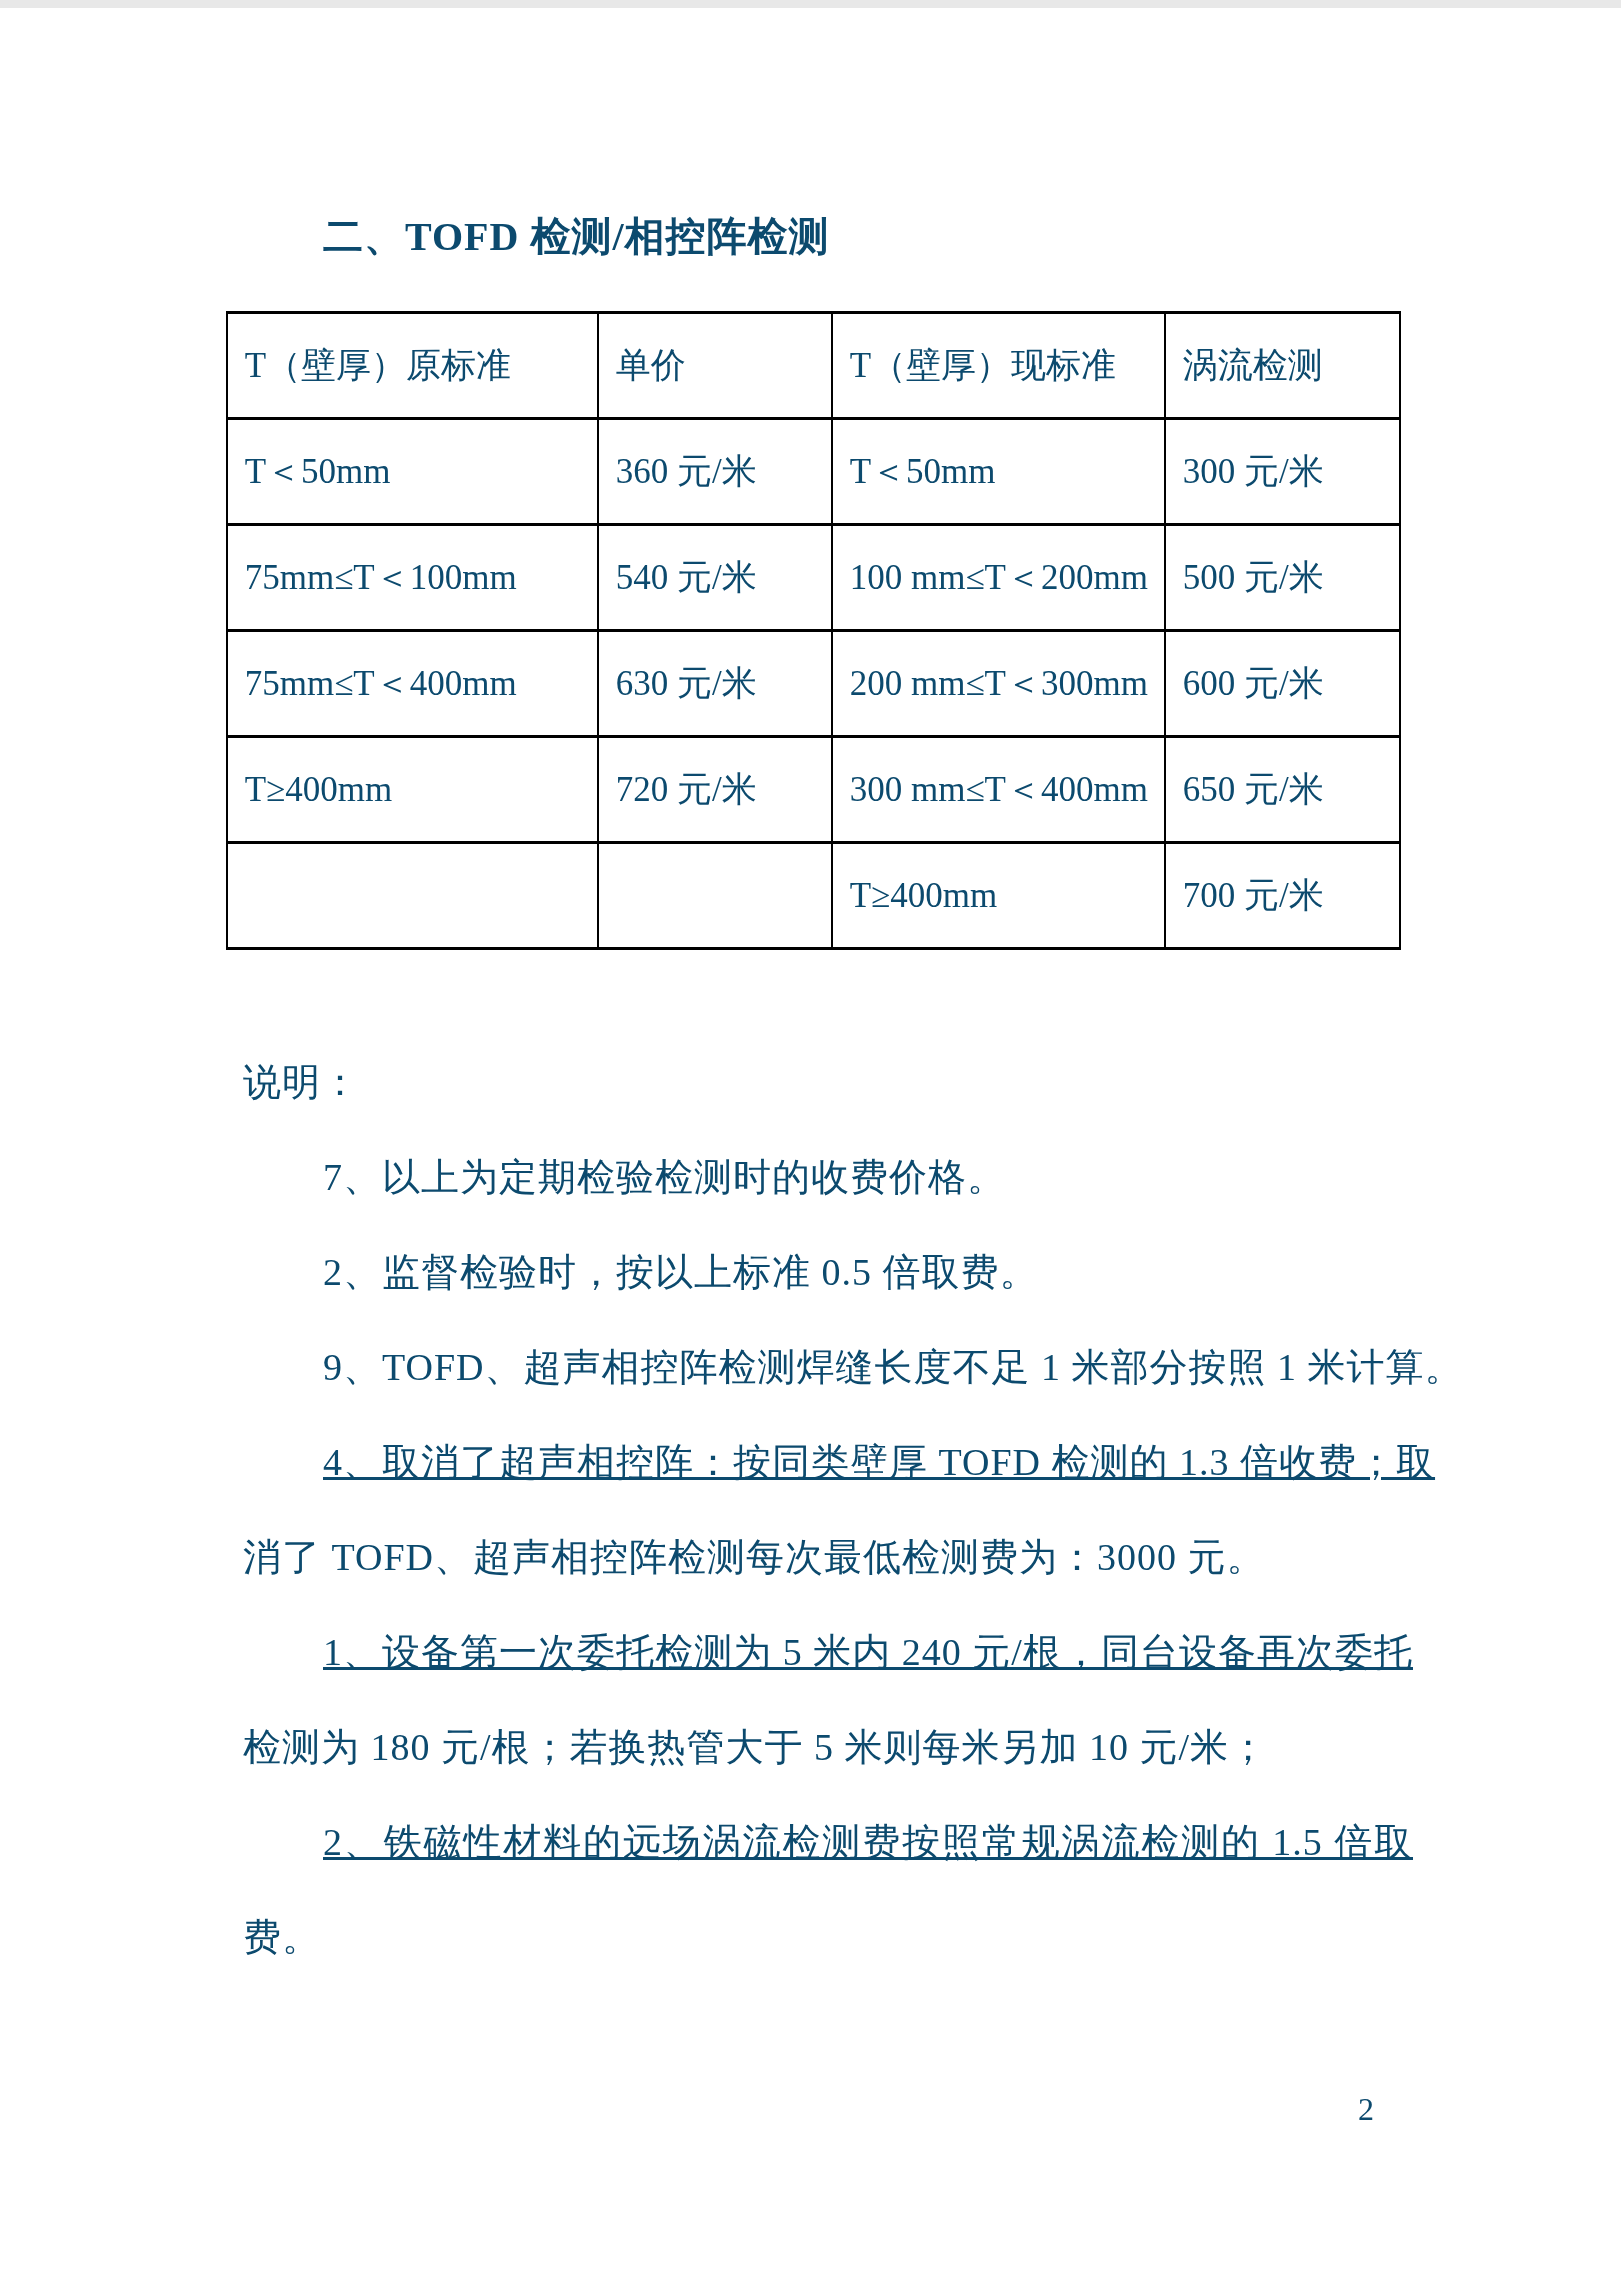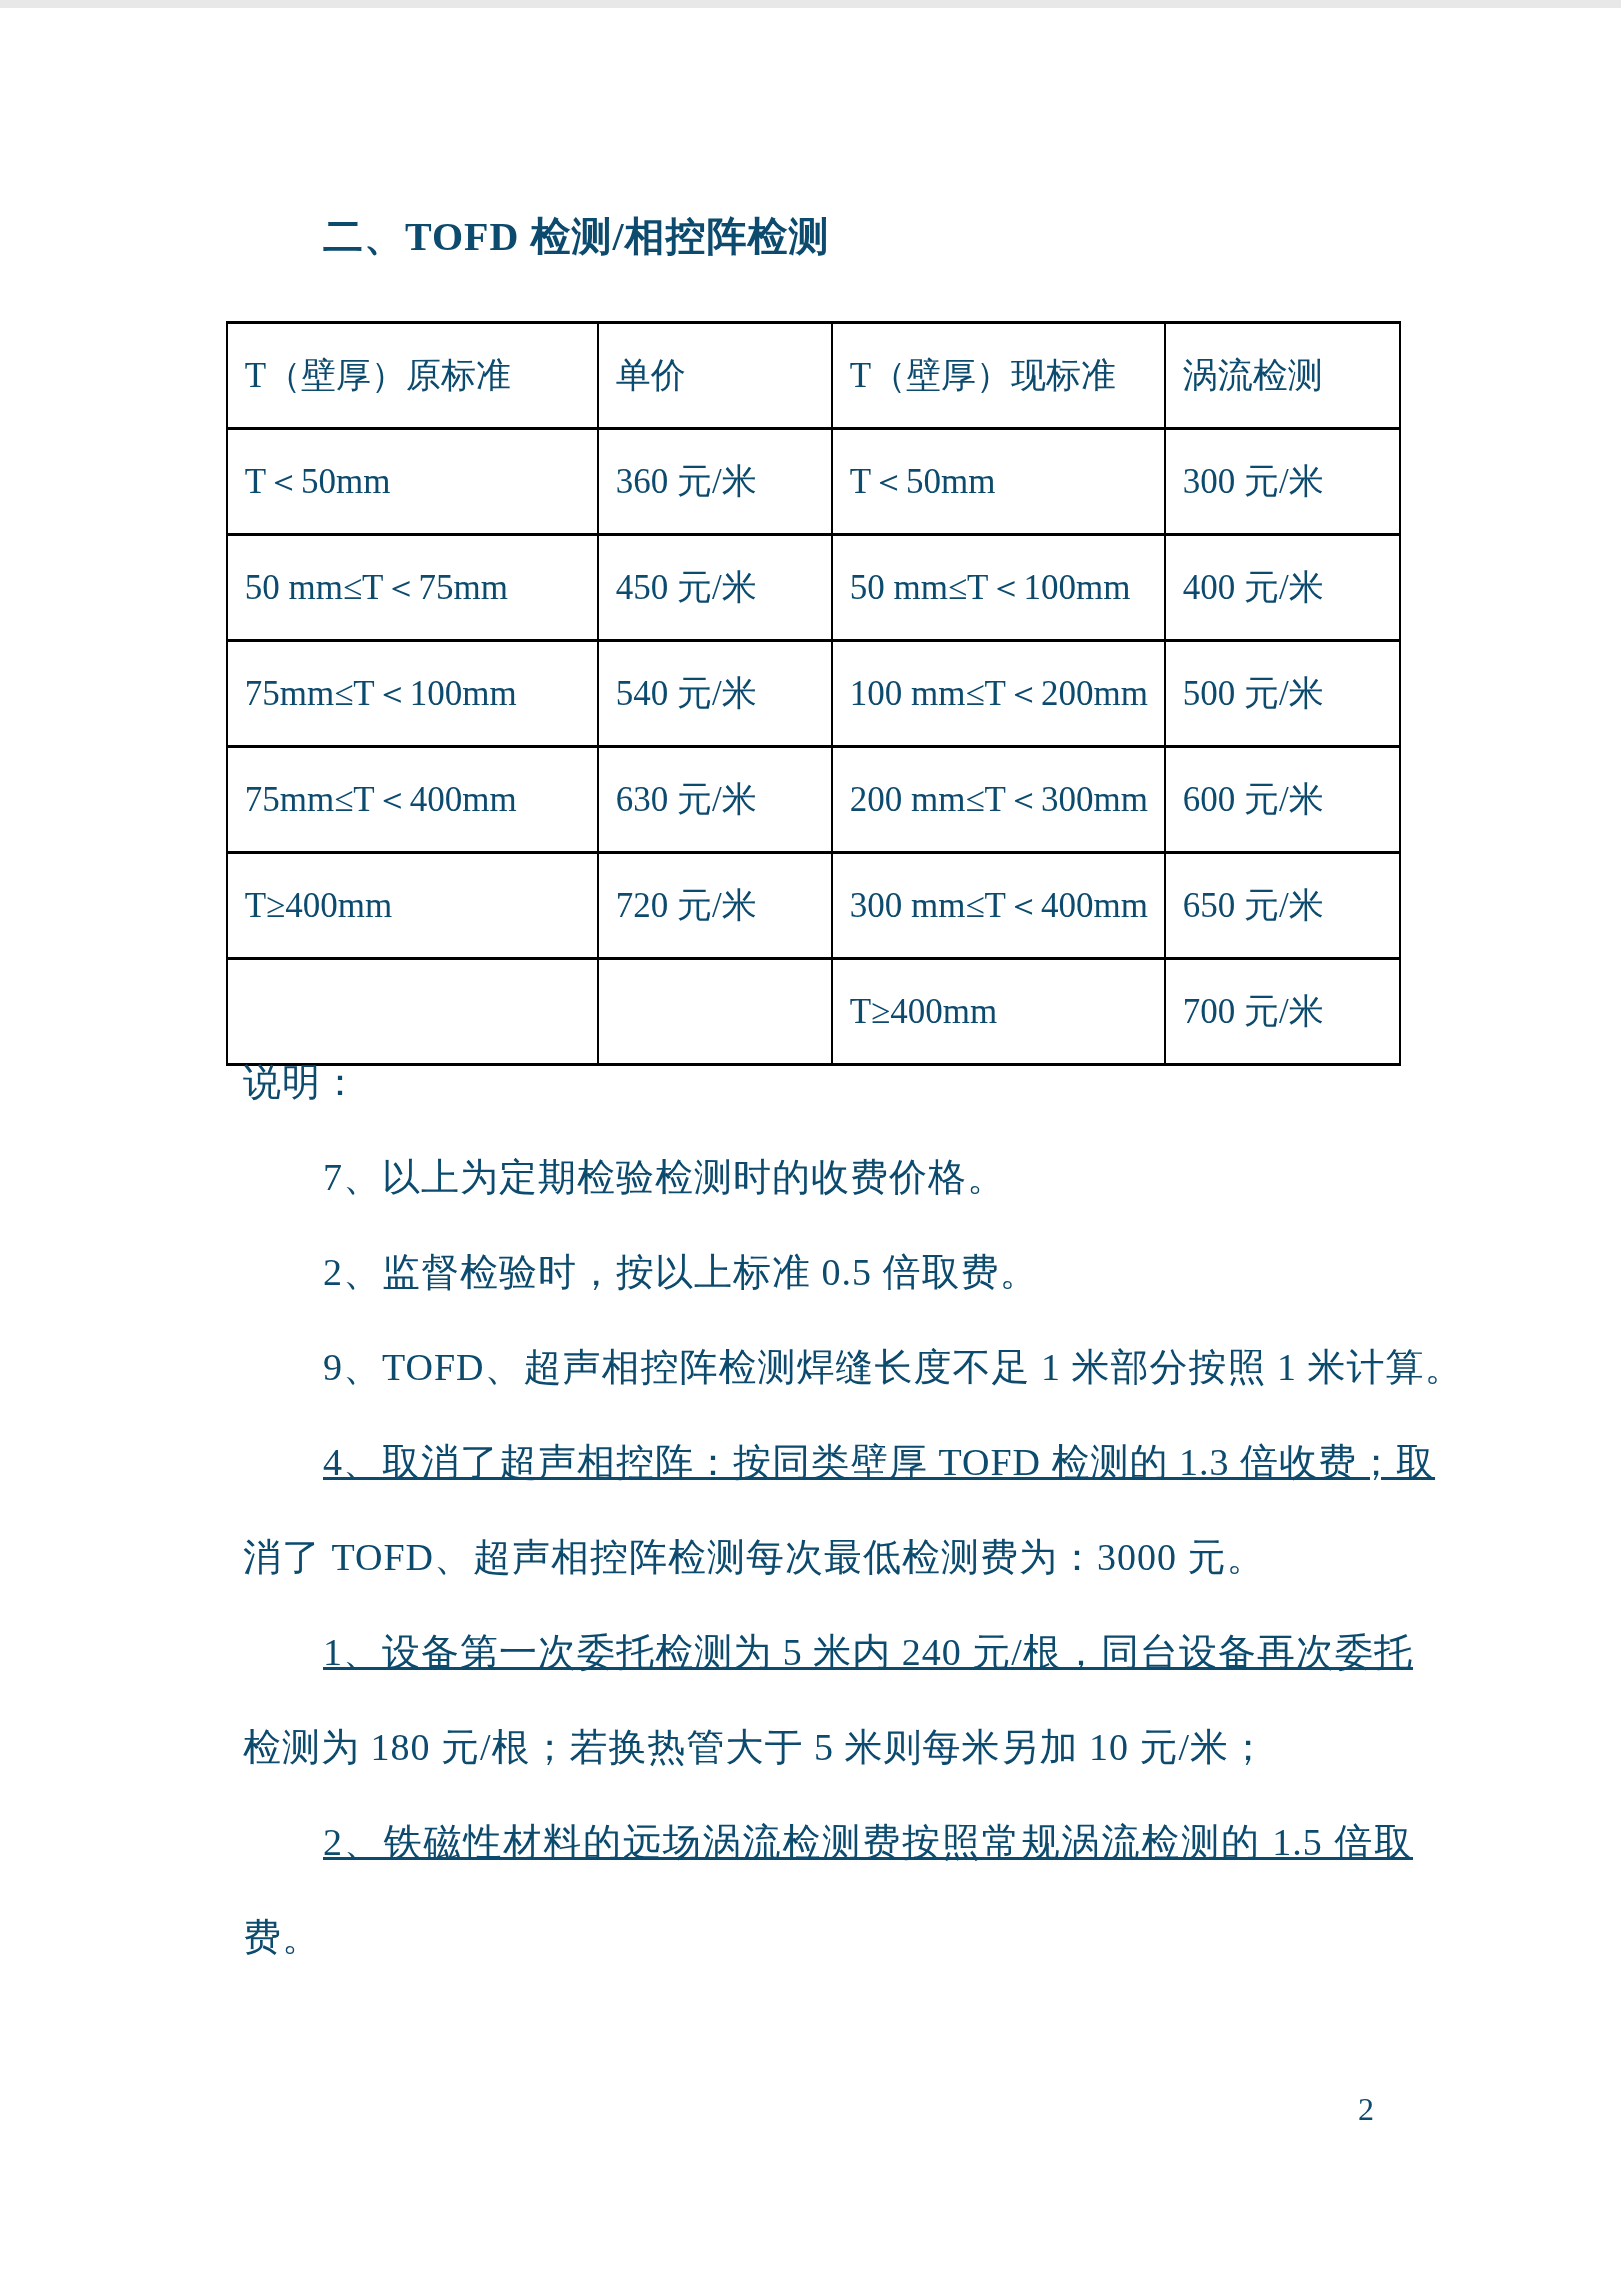--- a/index.html
+++ b/index.html
@@ -18,21 +18,21 @@
     left: 323px;
     top: 201px;
     font-size: 40px;
     font-weight: bold;
     white-space: pre;
     letter-spacing: 1px;
   }
   table.pricing {
     position: absolute;
     left: 226px;
-    top: 313px;
+    top: 303px;
     width: 1174px;
     border-collapse: collapse;
     table-layout: fixed;
   }
   table.pricing td {
     border: 2px solid #000;
     border-top-width: 3.9px;
     border-bottom-width: 3.9px;
     height: 103px;
     padding: 0 7.8px 0 16.7px;
@@ -86,26 +86,20 @@
         <td>T（壁厚）现标准</td>
         <td>涡流检测</td>
       </tr>
       <tr>
         <td>T＜50mm</td>
         <td>360 元/米</td>
         <td>T＜50mm</td>
         <td>300 元/米</td>
       </tr>
       <tr>
-        <td>50 mm≤T＜75mm</td>
-        <td>450 元/米</td>
-        <td>50 mm≤T＜100mm</td>
-        <td>400 元/米</td>
-      </tr>
-      <tr>
         <td>75mm≤T＜100mm</td>
         <td>540 元/米</td>
         <td>100 mm≤T＜200mm</td>
         <td>500 元/米</td>
       </tr>
       <tr>
         <td>75mm≤T＜400mm</td>
         <td>630 元/米</td>
         <td>200 mm≤T＜300mm</td>
         <td>600 元/米</td>

